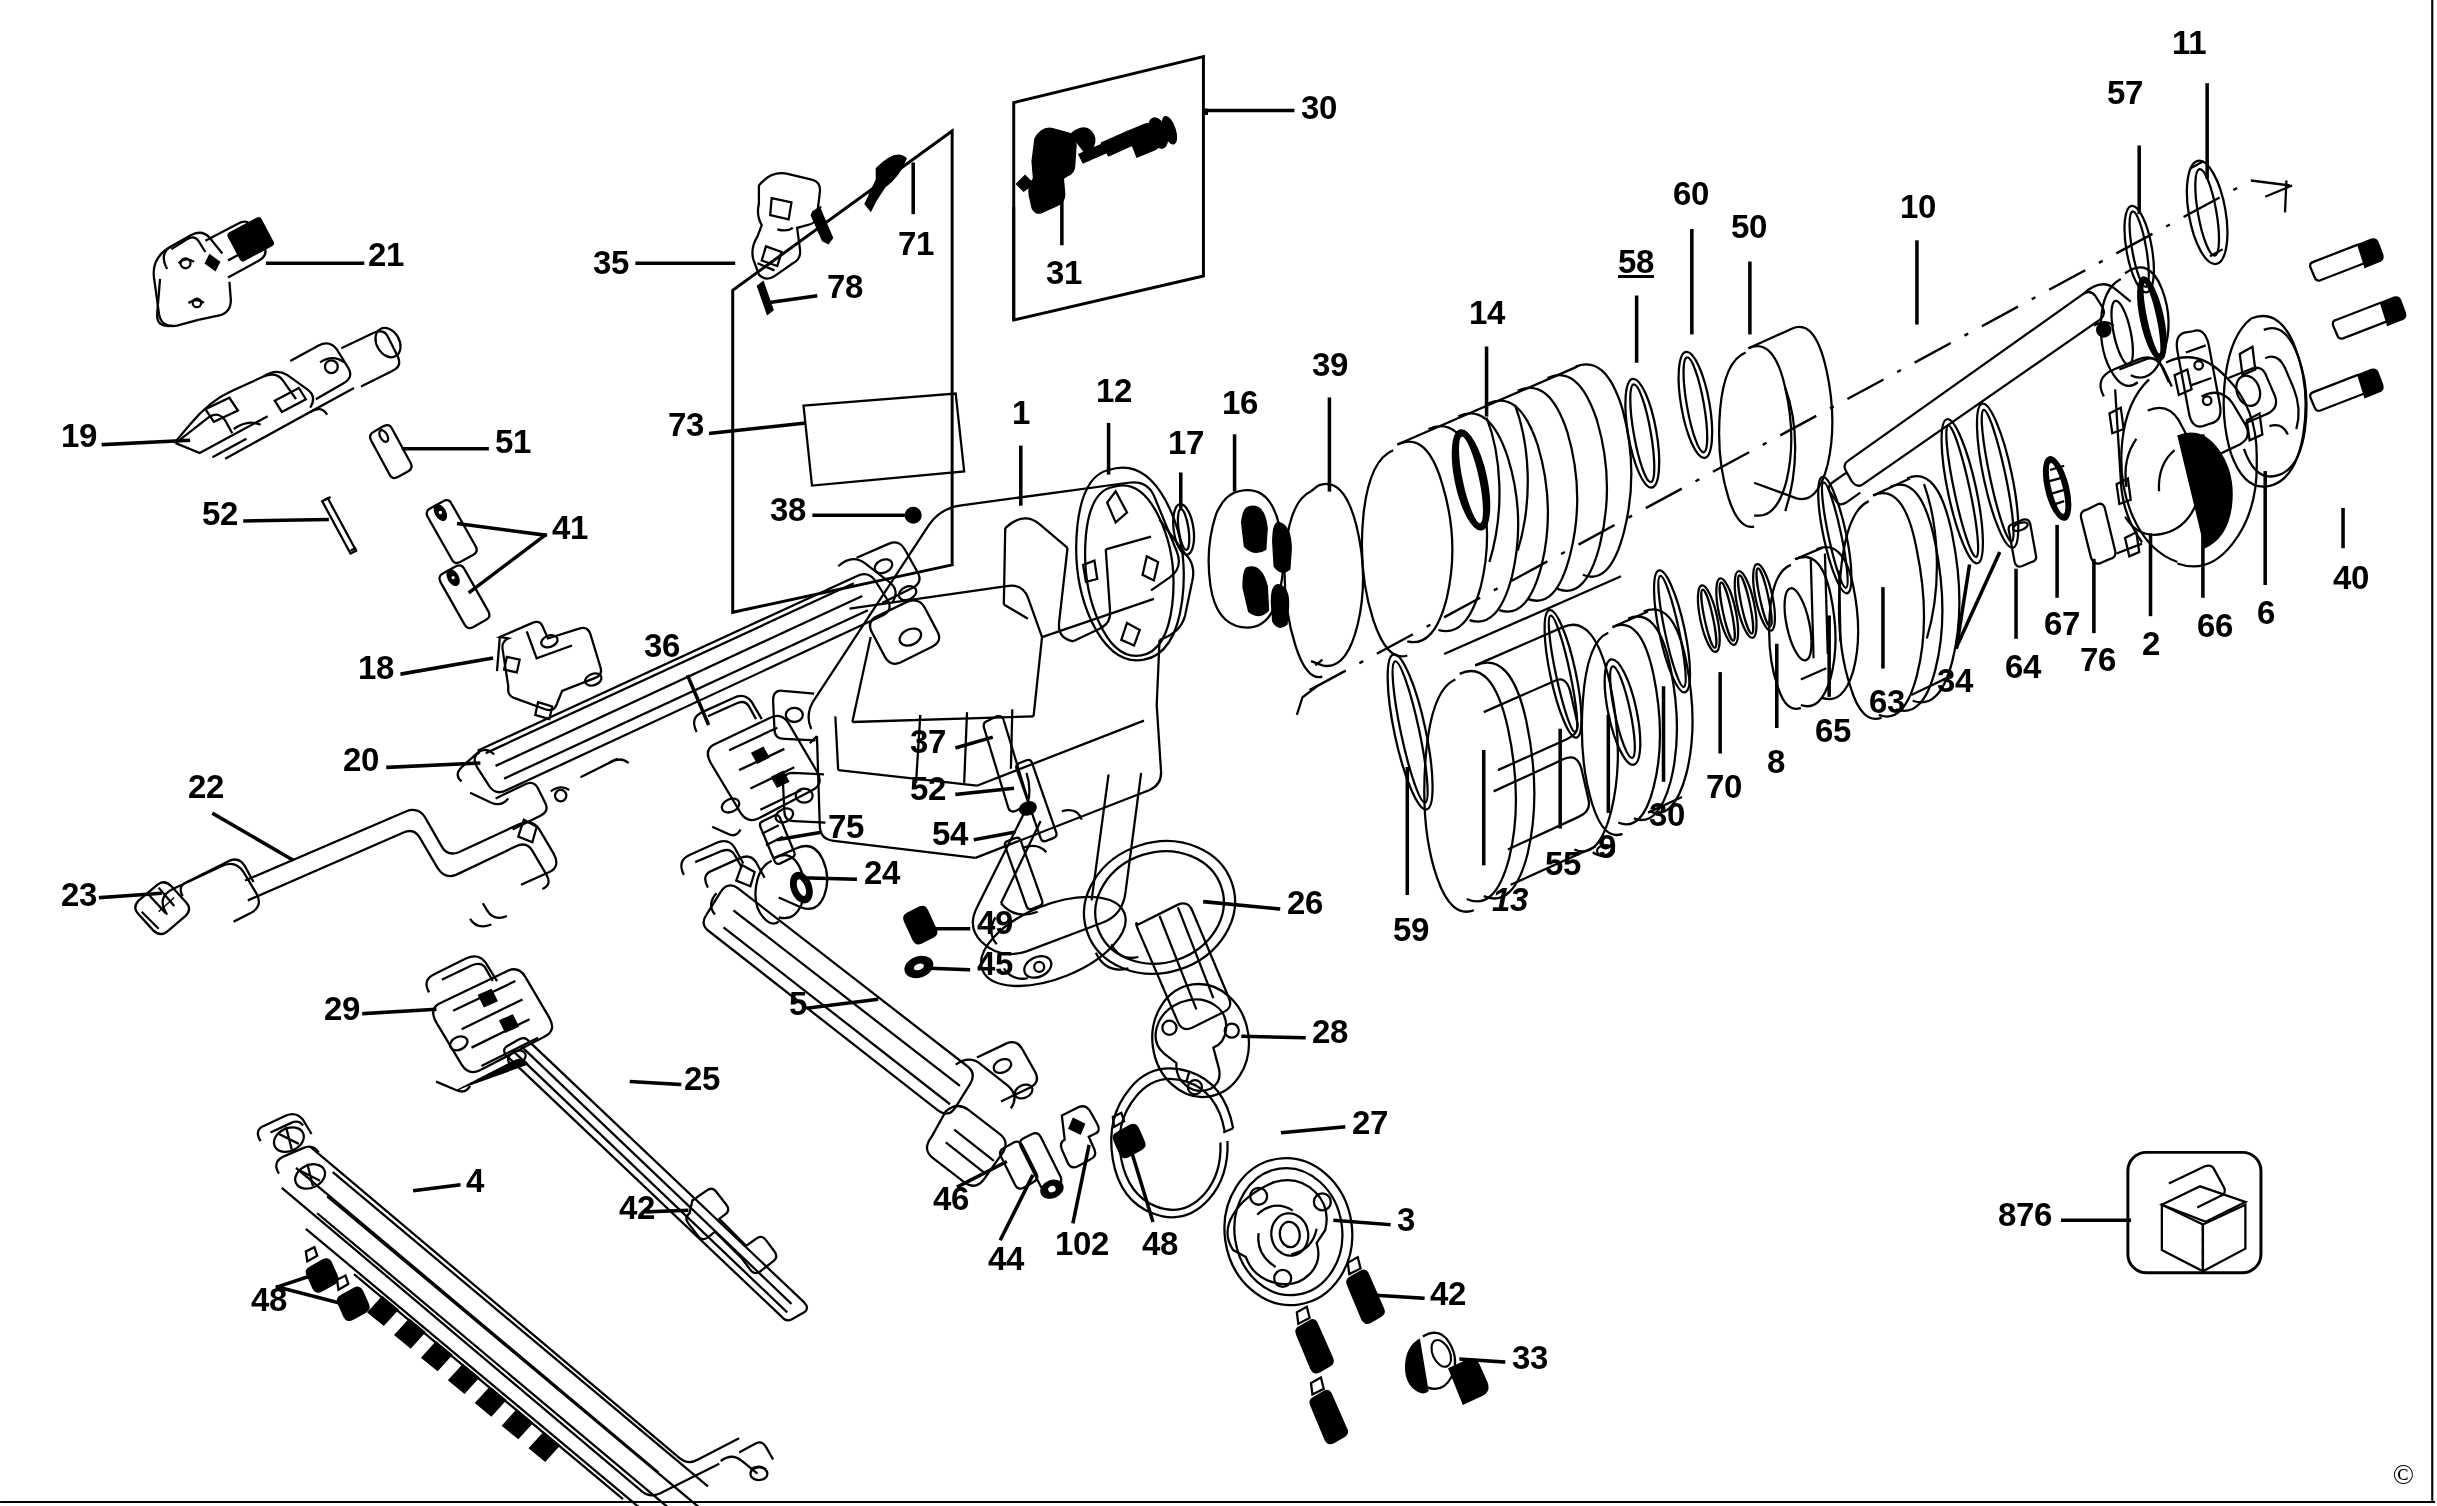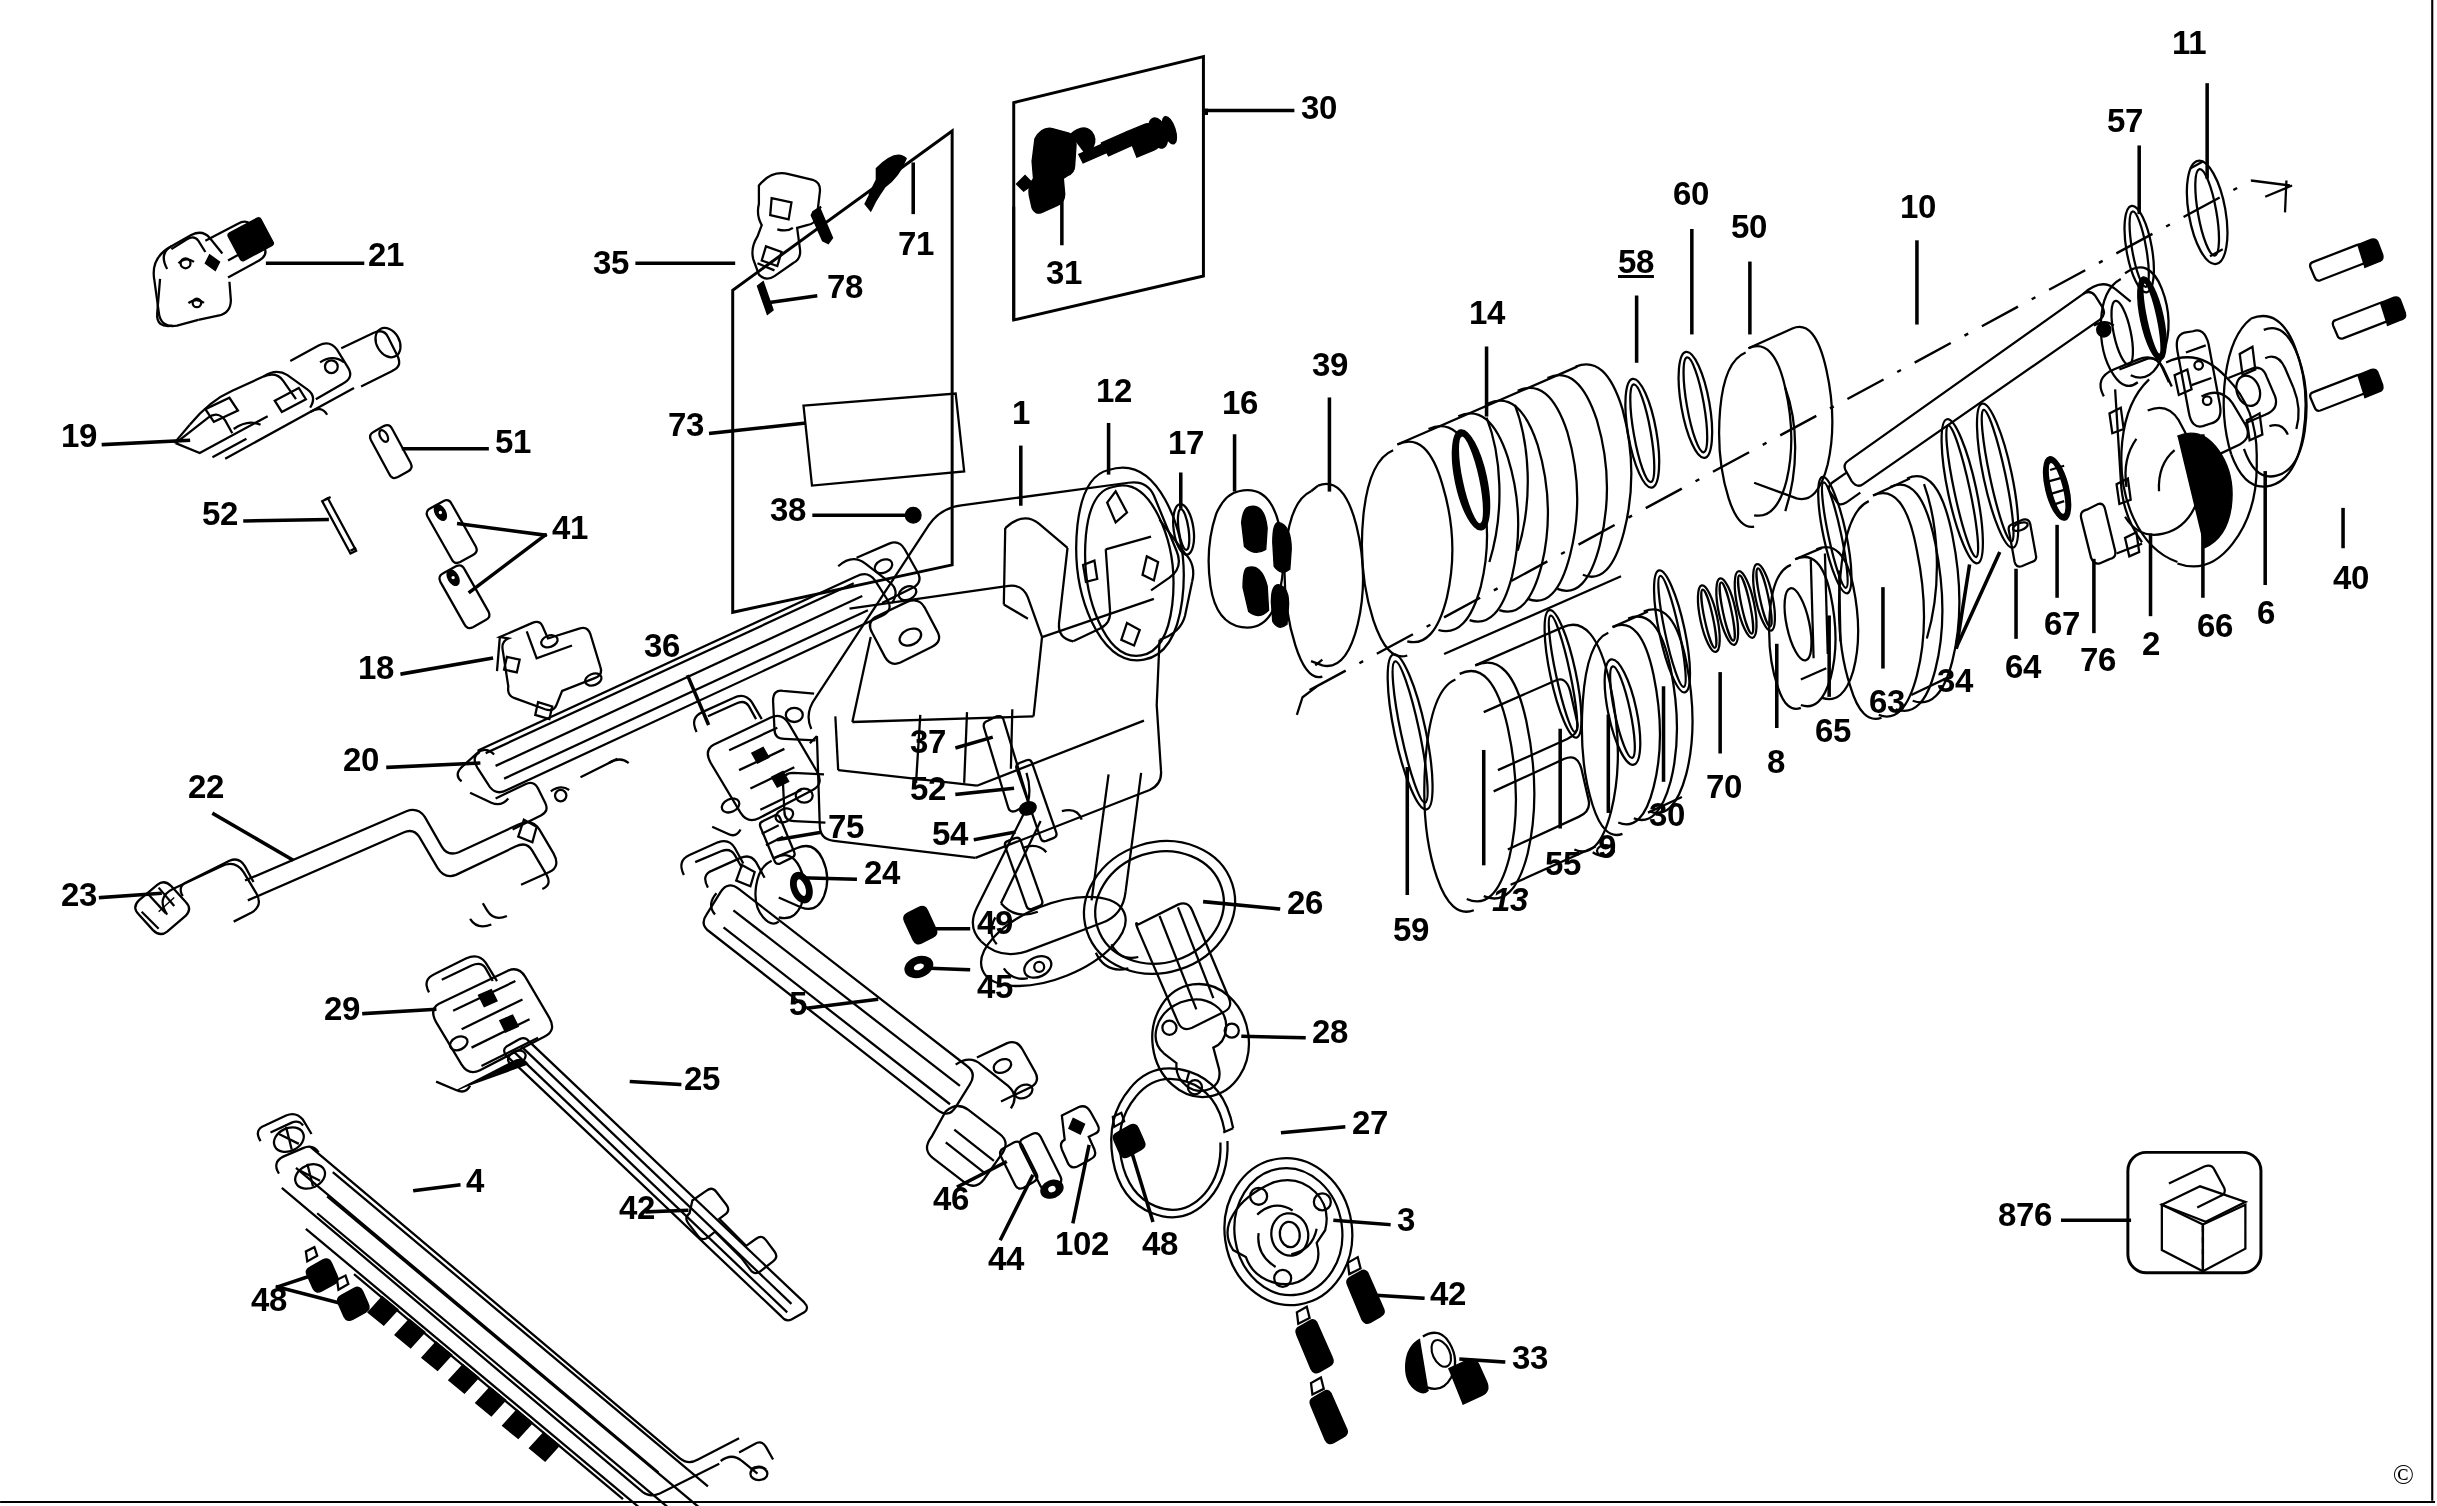--- a/index.html
+++ b/index.html
@@ -766,21 +766,21 @@
       <line x1="2958" y1="892" x2="2958" y2="792"></line>
       <line x1="3038" y1="868" x2="3038" y2="756"></line>
       <line x1="3112" y1="842" x2="3112" y2="616"></line>
       <line x1="3200" y1="824" x2="3200" y2="668"></line>
       <line x1="3310" y1="772" x2="3310" y2="720"></line>
       <line x1="2914" y1="1724" x2="3008" y2="1724"></line>
     </g>
   </svg>
 
   <div class="callout" style="left:2172px;top:25.5px;">11</div>
-  <div class="callout" style="left:2107px;top:104px;">57</div>
+  <div class="callout" style="left:2107px;top:76px;">57</div>
   <div class="callout" style="left:1301px;top:91px;">30</div>
   <div class="callout" style="left:593px;top:246px;">35</div>
   <div class="callout" style="left:898px;top:227px;">71</div>
   <div class="callout" style="left:827px;top:270px;">78</div>
   <div class="callout" style="left:1046px;top:256px;">31</div>
   <div class="callout" style="left:1673px;top:177px;">60</div>
   <div class="callout" style="left:1731px;top:210px;">50</div>
   <div class="callout" style="left:1618px;top:245px;text-decoration:underline;">58</div>
   <div class="callout" style="left:1900px;top:190px;">10</div>
   <div class="callout" style="left:1469px;top:296px;">14</div>
@@ -800,21 +800,21 @@
   <div class="callout" style="left:343px;top:743px;">20</div>
   <div class="callout" style="left:188px;top:770px;">22</div>
   <div class="callout" style="left:61px;top:878px;">23</div>
   <div class="callout" style="left:644px;top:629px;">36</div>
   <div class="callout" style="left:910px;top:725px;">37</div>
   <div class="callout" style="left:910px;top:772px;">52</div>
   <div class="callout" style="left:932px;top:817px;">54</div>
   <div class="callout" style="left:828px;top:810px;">75</div>
   <div class="callout" style="left:864px;top:856px;">24</div>
   <div class="callout" style="left:977px;top:906px;">49</div>
-  <div class="callout" style="left:977px;top:947px;margin-top:23px;">45</div>
+  <div class="callout" style="left:977px;top:947px;">45</div>
   <div class="callout" style="left:789px;top:987px;">5</div>
   <div class="callout" style="left:324px;top:992px;">29</div>
   <div class="callout" style="left:684px;top:1062px;">25</div>
   <div class="callout" style="left:466px;top:1164px;">4</div>
   <div class="callout" style="left:619px;top:1191px;">42</div>
   <div class="callout" style="left:251px;top:1283px;">48</div>
   <div class="callout" style="left:933px;top:1182px;">46</div>
   <div class="callout" style="left:988px;top:1242px;">44</div>
   <div class="callout" style="left:1055px;top:1227px;">102</div>
   <div class="callout" style="left:1142px;top:1227px;">48</div>

